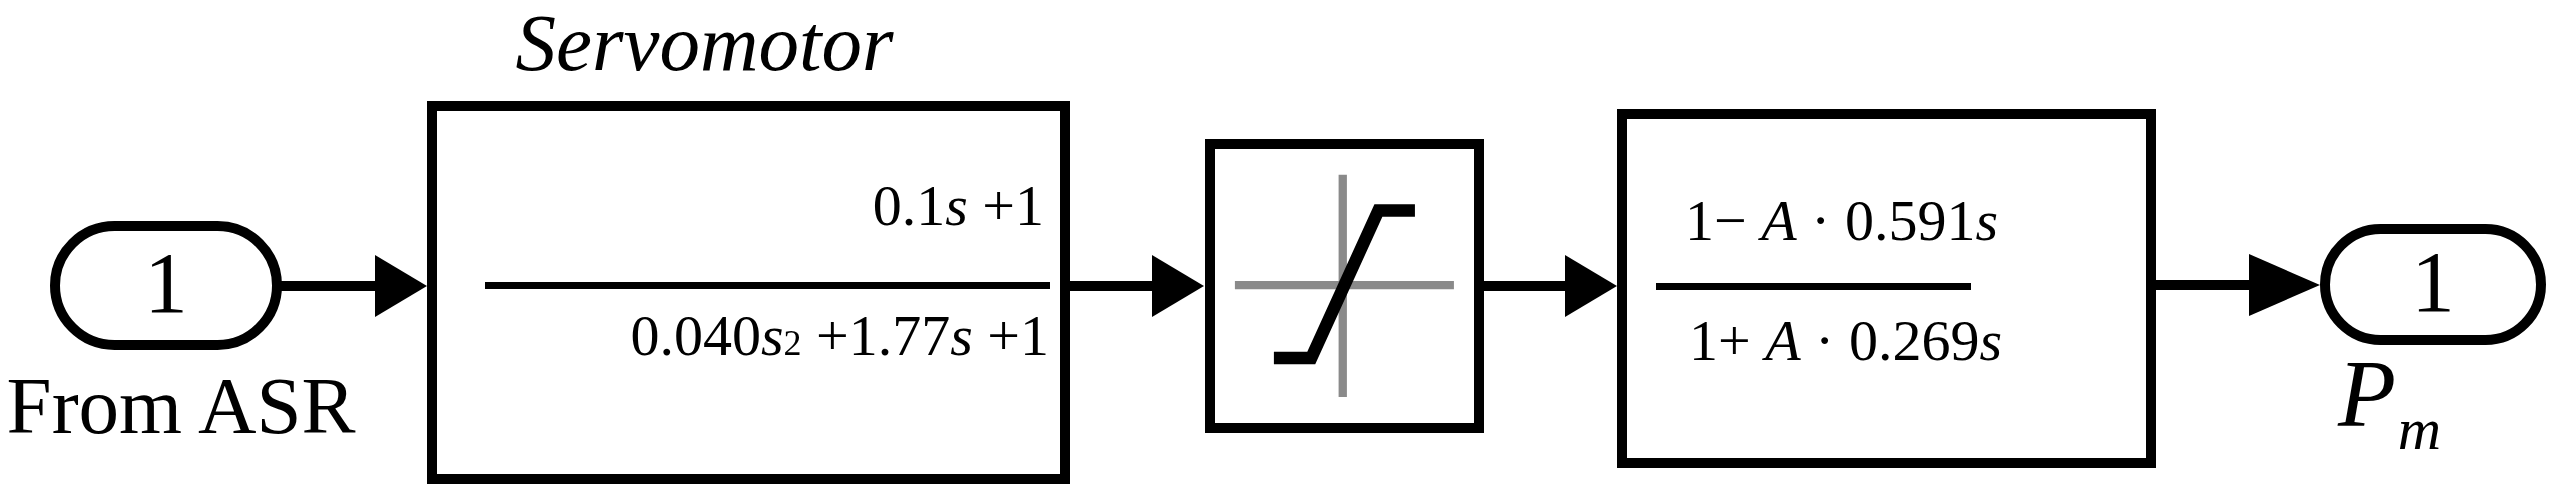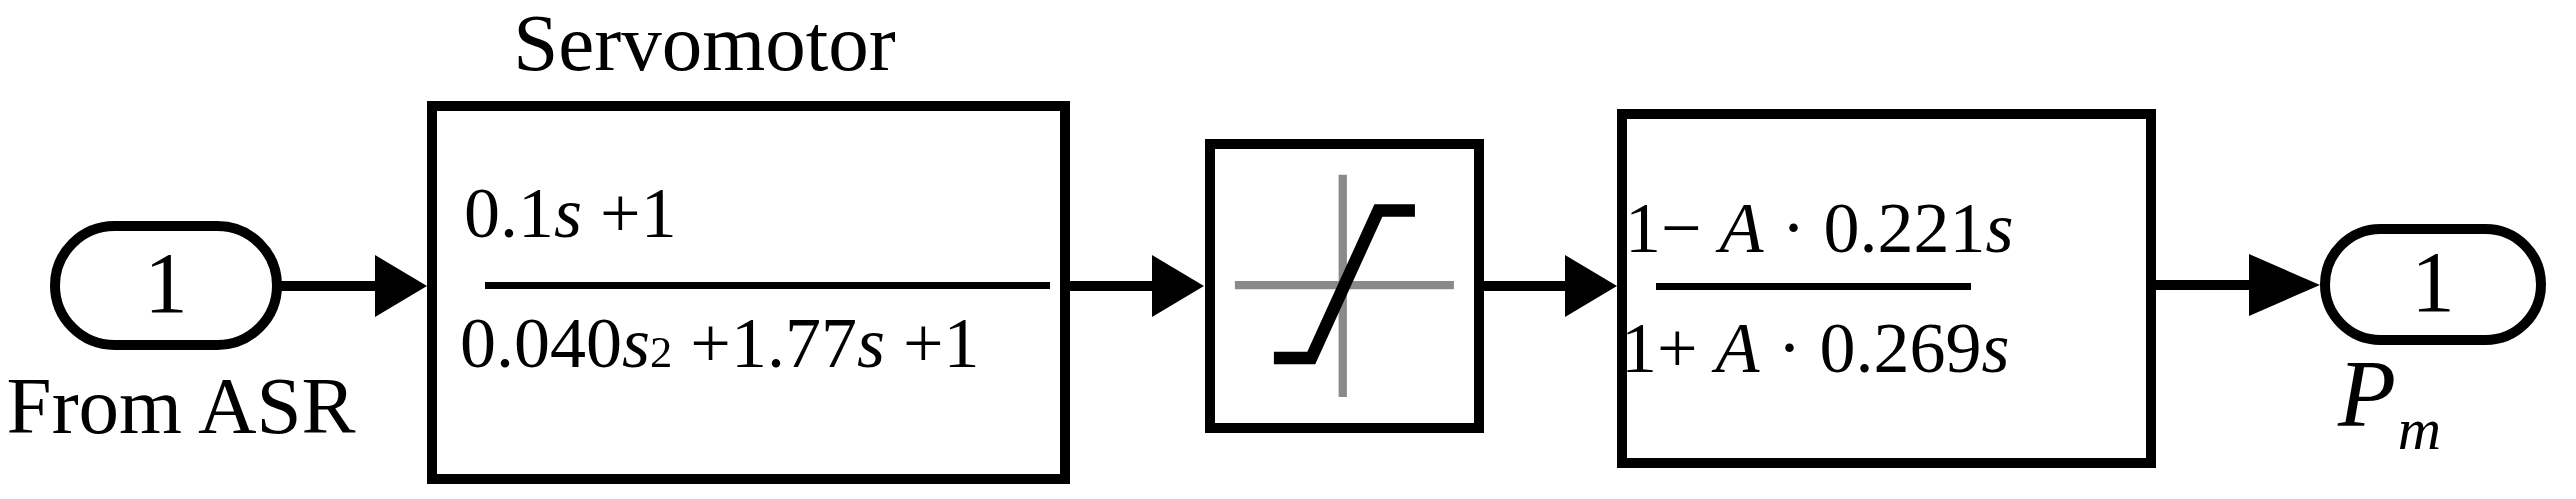--- a/index.html
+++ b/index.html
@@ -30,22 +30,22 @@
   }
   .block-title{
     position:absolute;
     text-align:center;
     font-size:81px;line-height:1.0;
     white-space:nowrap;
   }
   
   .frac-num,.frac-den{
     position:absolute;
-    text-align:left;
-    font-size:72px;line-height:1.0;
+    text-align:right;
+    font-size:58px;line-height:1.0;
     white-space:nowrap;
   }
   .frac-line{
     position:absolute;
     height:6.6px;background:#000;
   }
   .seg{font-style:normal;}
   sup.seg{font-size:62%;line-height:0;vertical-align:58%;}
   
   .wire{
@@ -73,42 +73,42 @@
 <div id="canvas">
 
   <div class="port" style="left:50px;top:221px;width:232px;height:129px;">
     <span class="port-number">1</span>
   </div>
   <div class="caption" style="left:6.6px;top:366px;width:348px;">From ASR</div>
 
   <div class="wire" style="left:279px;top:281px;width:101px;"></div>
   <div class="arrowhead" style="left:375px;top:255px;border-left:52px solid #000;"></div>
 
-  <div class="block-title" style="left:497px;top:3.3px;width:415px;">Servomotor</div>
+  <div class="block-title" style="left:497px;top:3.3px;width:415px;font-style:italic;">Servomotor</div>
   <div class="block" style="left:427px;top:101px;width:643px;height:383px;"></div>
   <div class="frac-num" style="left:464px;top:177px;width:580px;"><span class="seg">0.1</span><span class="seg" style="font-style: italic;">s</span><span class="seg"> +1</span></div>
   <div class="frac-line" style="left:485px;top:282px;width:565px;"></div>
   <div class="frac-den" style="left:460px;top:307px;width:589px;"><span class="seg">0.040</span><span class="seg" style="font-style: italic;">s</span><sup class="seg">2</sup><span class="seg"> +1.77</span><span class="seg" style="font-style: italic;">s</span><span class="seg"> +1</span></div>
 
   <div class="wire" style="left:1068px;top:281px;width:88px;"></div>
   <div class="arrowhead" style="left:1152px;top:255px;border-left:52px solid #000;"></div>
 
   <div class="block" style="left:1205px;top:139px;width:279px;height:294px;">
     <svg width="258" height="273" viewBox="0 0 311 329">
       <line x1="24" y1="164" x2="288" y2="164" stroke="#8a8a8a" stroke-width="10"></line>
       <line x1="154" y1="31" x2="154" y2="299" stroke="#8a8a8a" stroke-width="10"></line>
       <polyline points="71,252 116,252 197,74 241,74" fill="none" stroke="#000000" stroke-width="15"></polyline>
     </svg>
   </div>
 
   <div class="wire" style="left:1482px;top:281px;width:86px;"></div>
   <div class="arrowhead" style="left:1565px;top:255px;border-left:52px solid #000;"></div>
 
   <div class="block" style="left:1617px;top:109px;width:539px;height:359px;"></div>
-  <div class="frac-num" style="left:1625px;top:192px;width:373px;"><span class="seg">1− </span><span class="seg" style="font-style: italic;">A</span><span class="seg"> · 0.221</span><span class="seg" style="font-style: italic;">s</span></div>
+  <div class="frac-num" style="left:1625px;top:192px;width:373px;"><span class="seg">1− </span><span class="seg" style="font-style: italic;">A</span><span class="seg"> · 0.591</span><span class="seg" style="font-style: italic;">s</span></div>
   <div class="frac-line" style="left:1656px;top:283px;width:315px;"></div>
   <div class="frac-den" style="left:1621px;top:312px;width:381px;"><span class="seg">1+ </span><span class="seg" style="font-style: italic;">A</span><span class="seg"> · 0.269</span><span class="seg" style="font-style: italic;">s</span></div>
 
   <div class="wire" style="left:2154px;top:280px;width:101px;"></div>
   <div class="arrowhead" style="left:2249px;top:254px;border-left:71px solid #000;"></div>
 
   <div class="port" style="left:2320px;top:224px;width:226px;height:121px;">
     <span class="port-number">1</span>
   </div>
   <div class="caption" style="left:2338px;top:347px;width:199px;">

